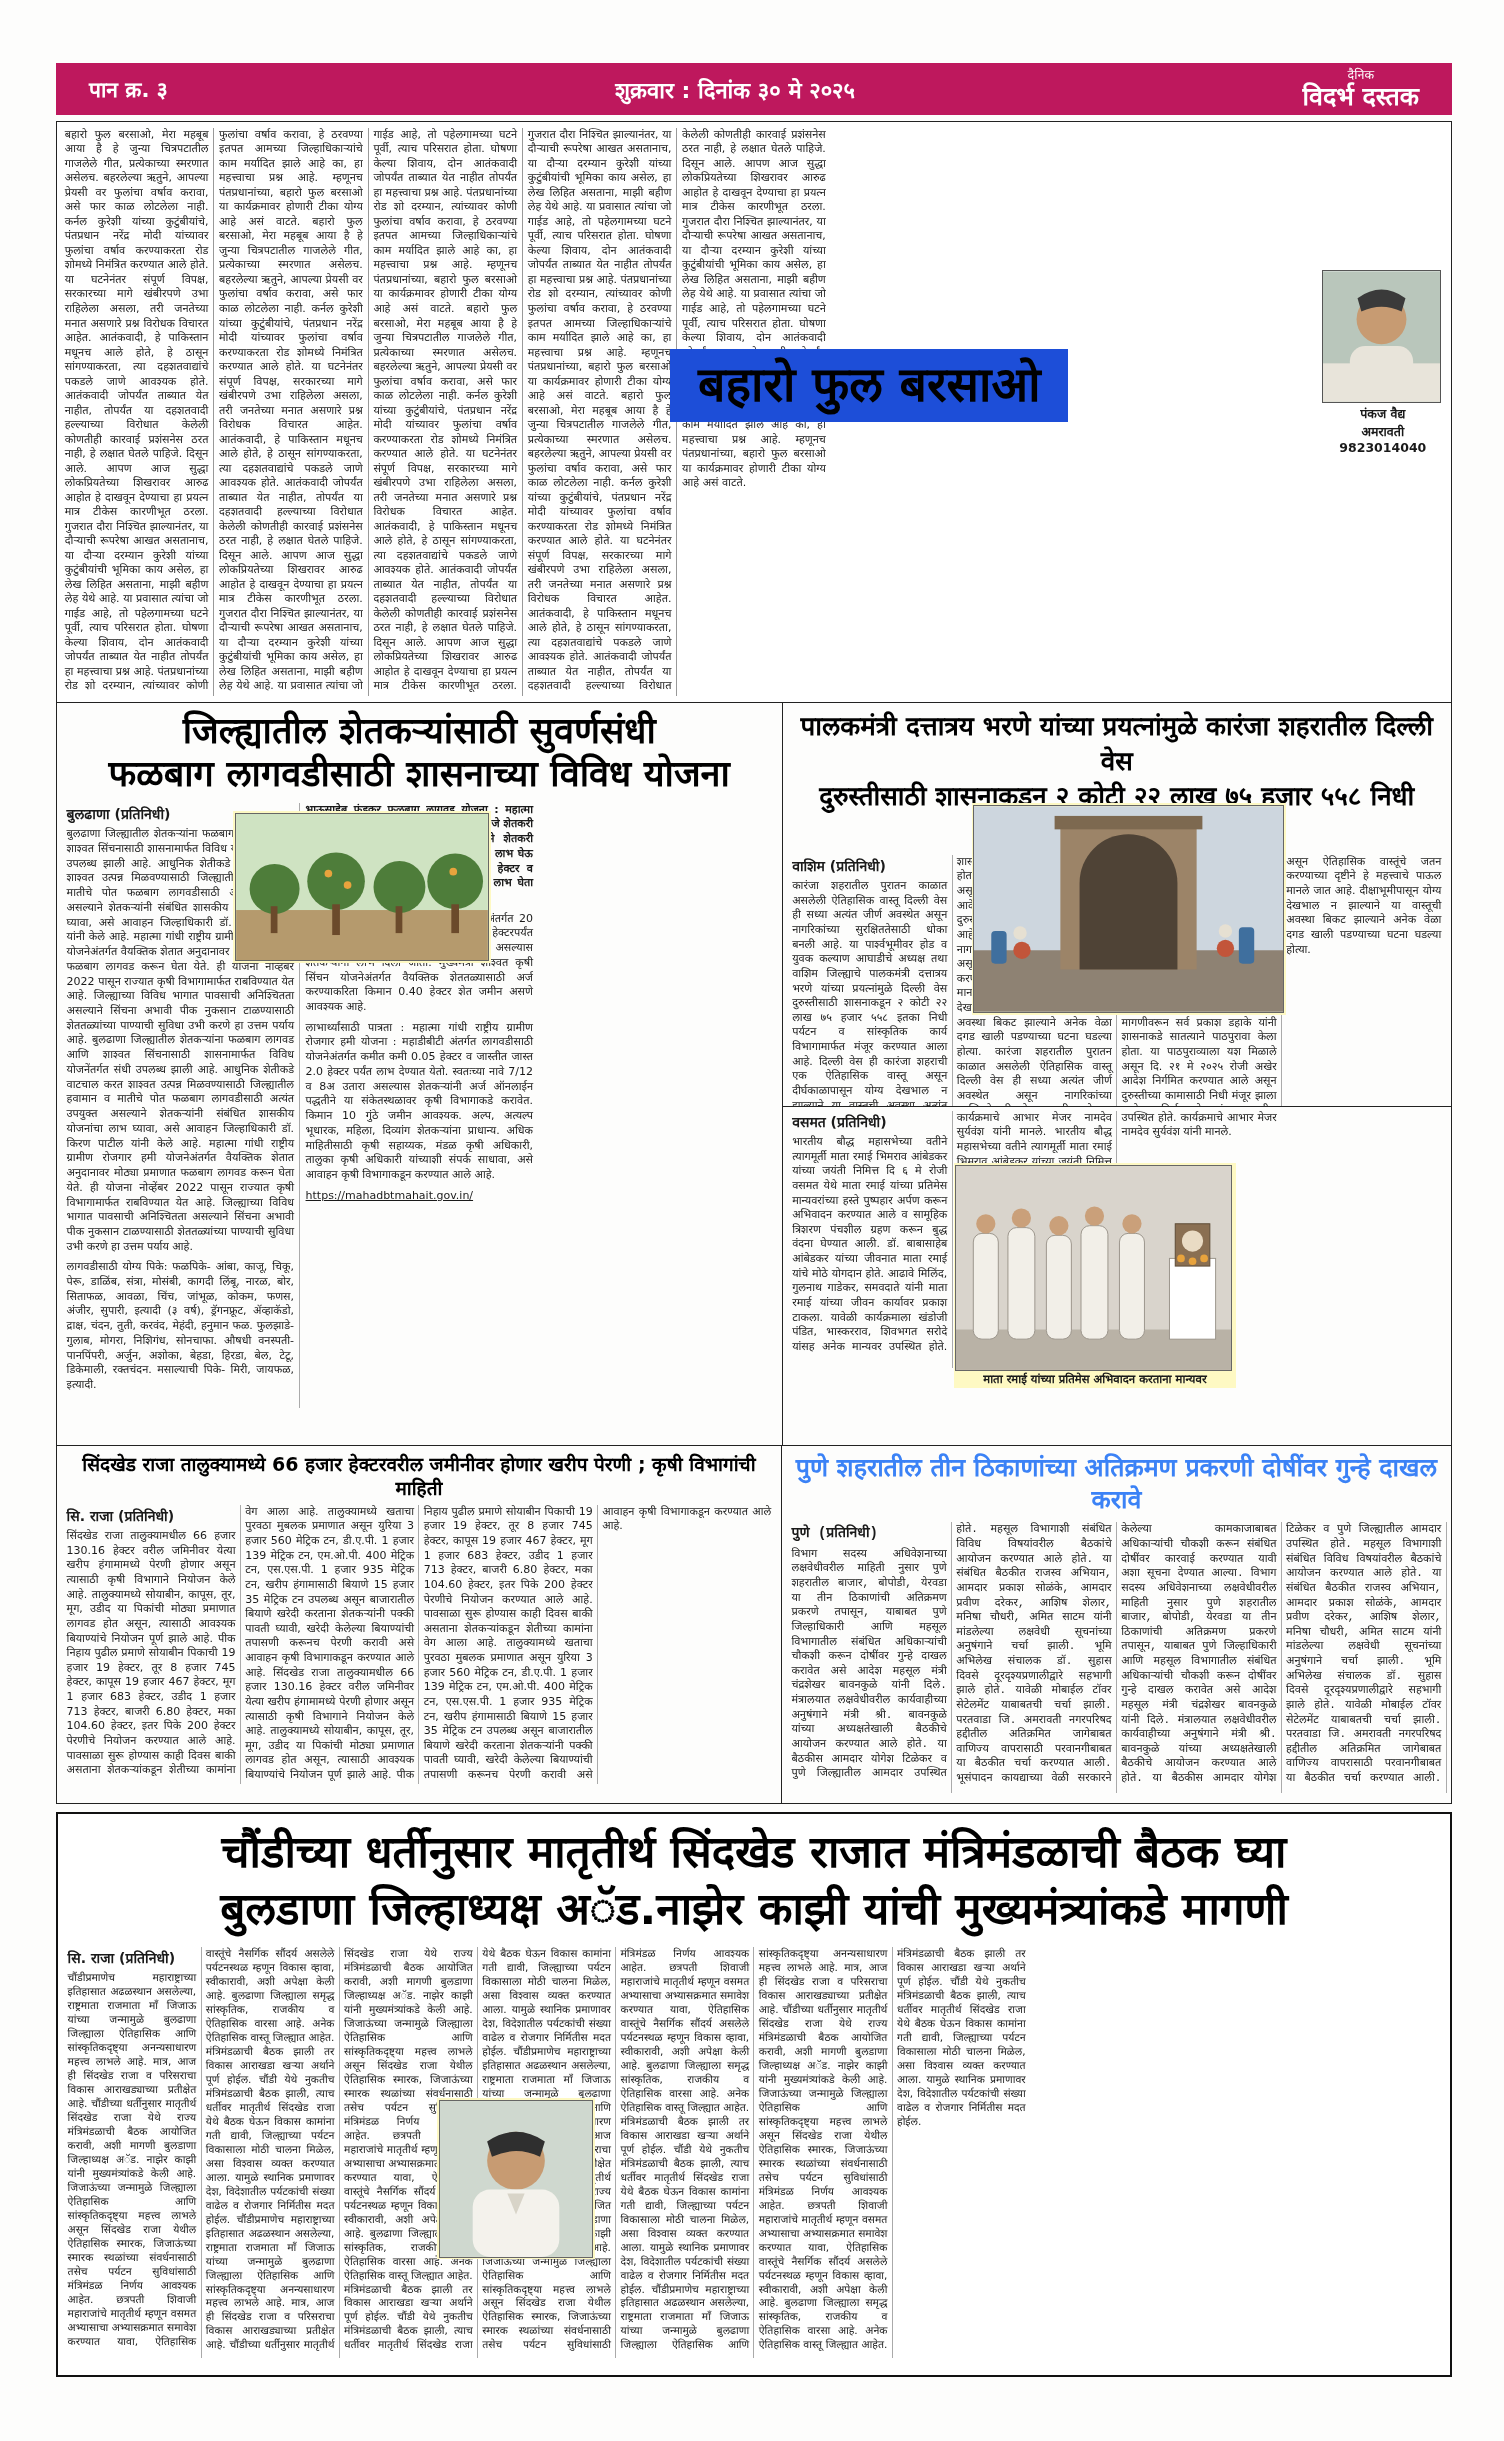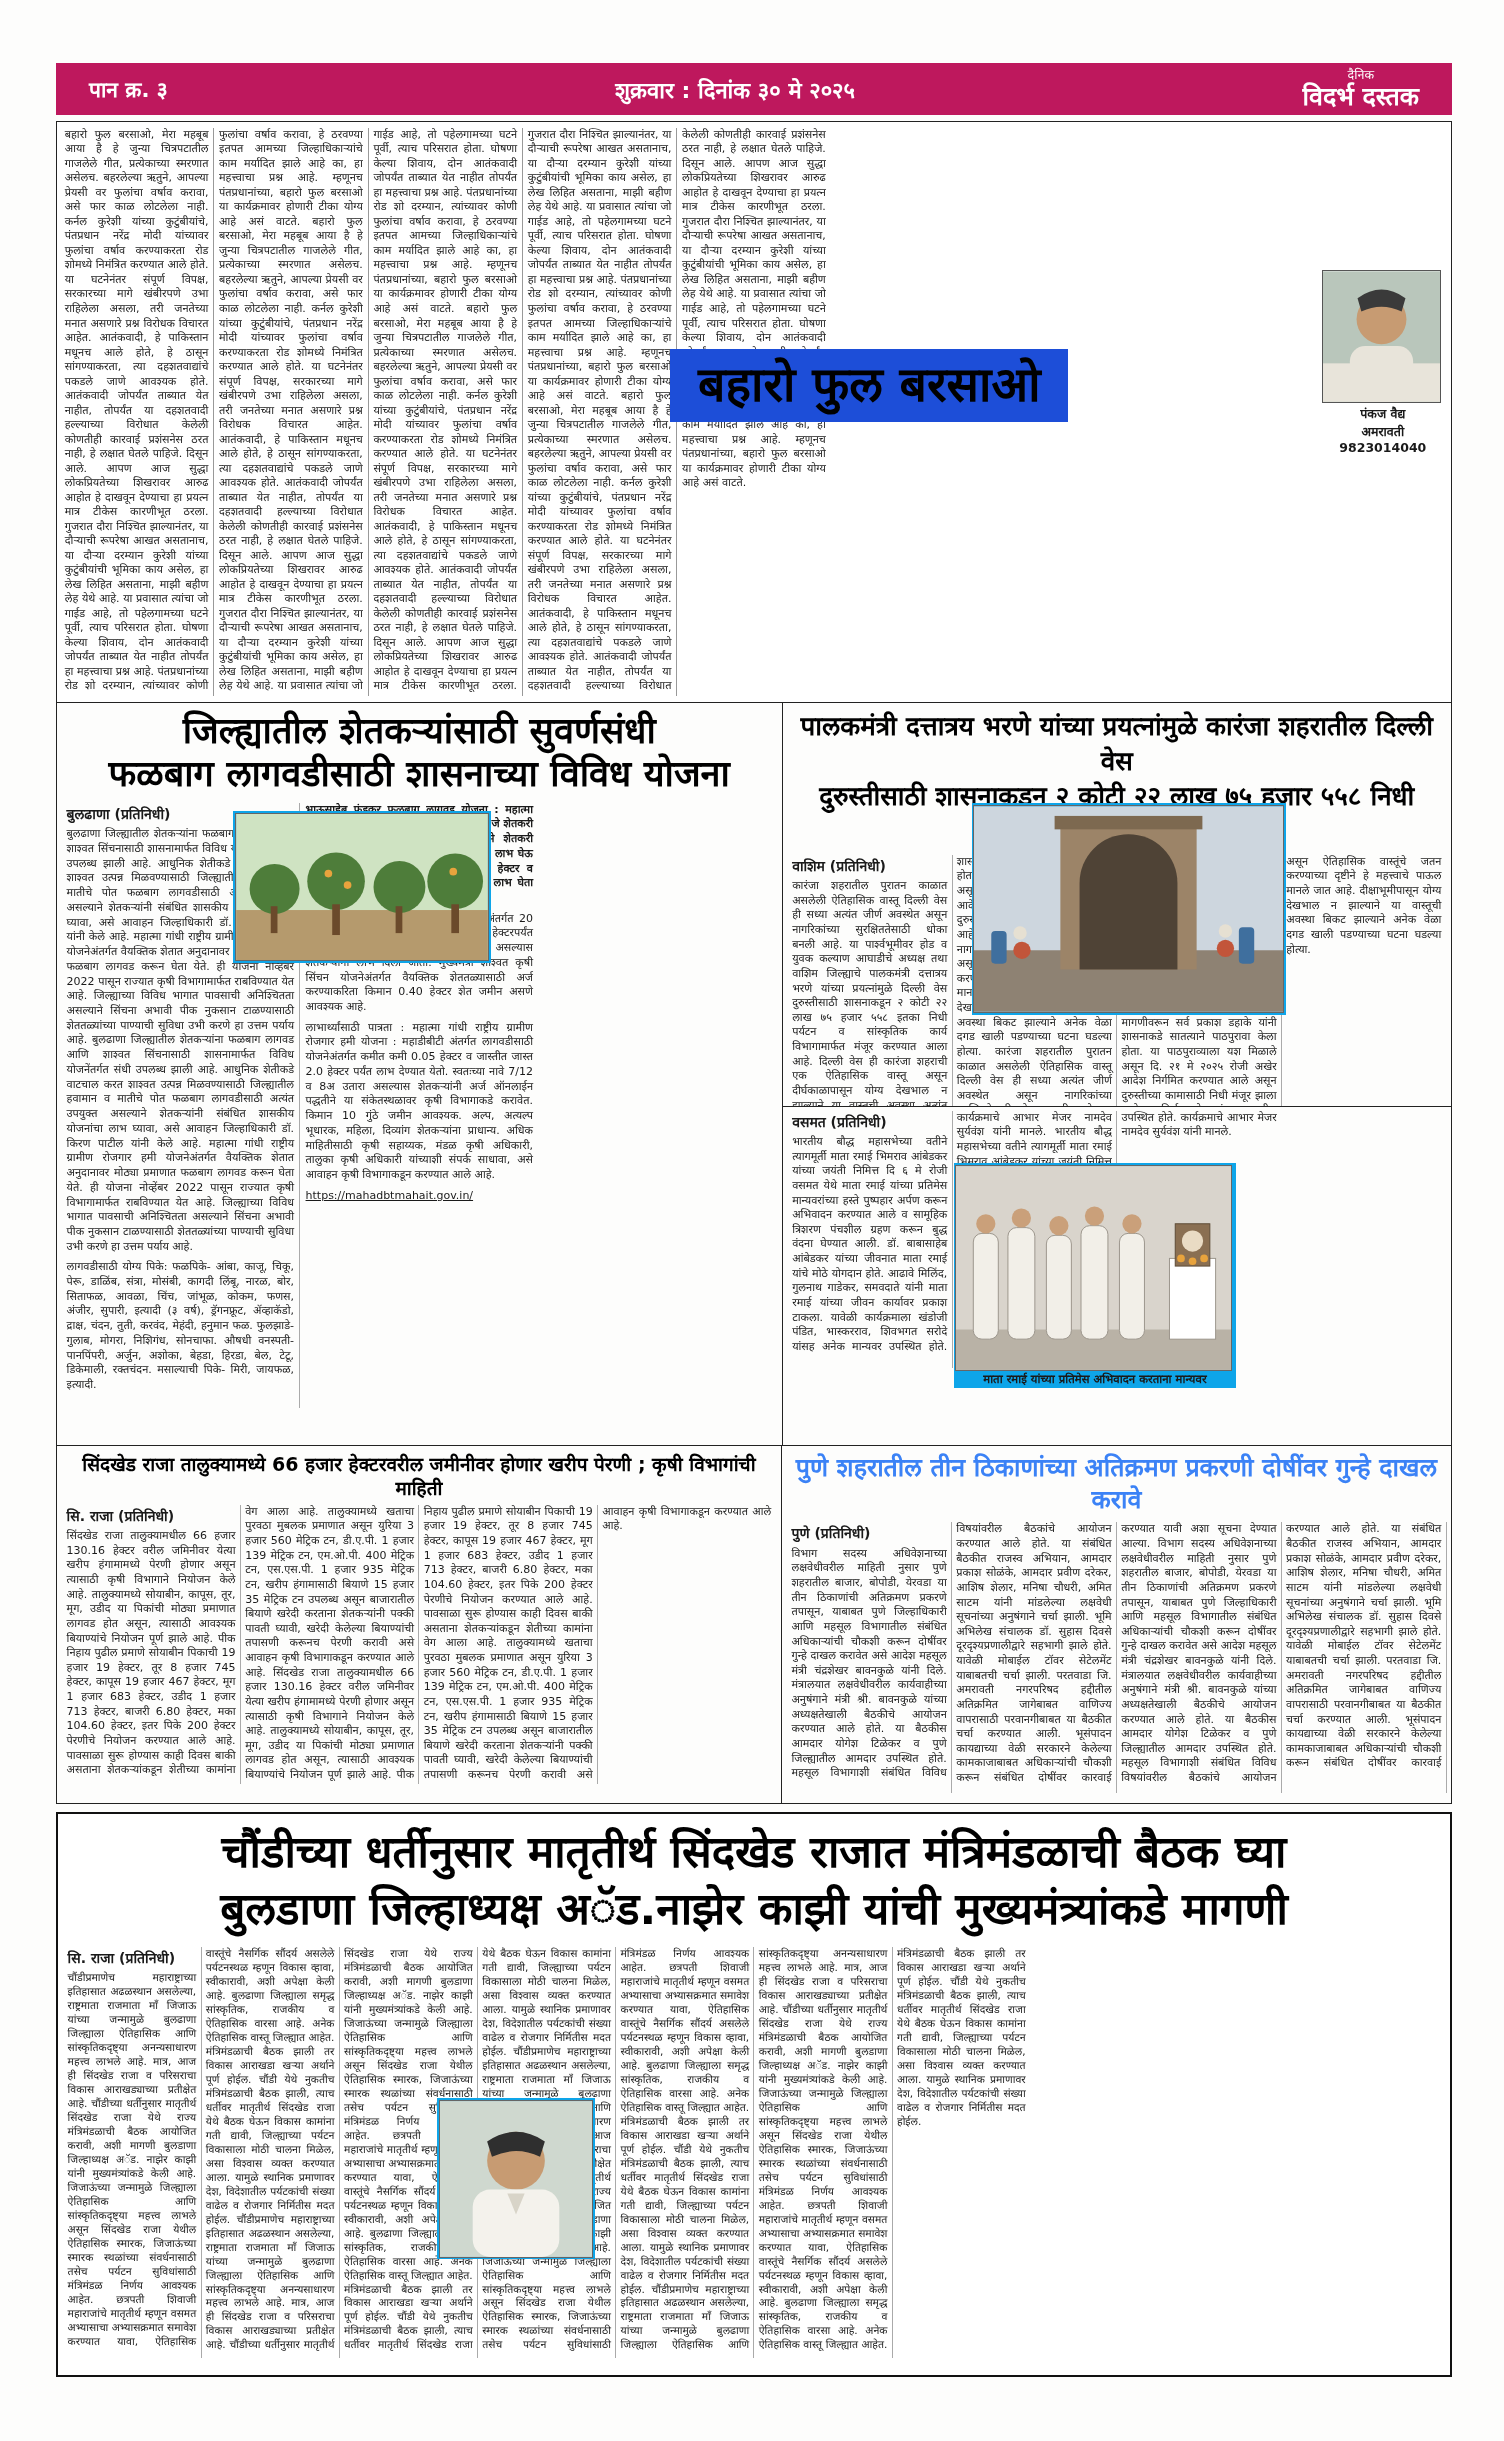--- a/index.html
+++ b/index.html
@@ -28,40 +28,40 @@
   .author-cap{font-size:12.5px;font-weight:bold;text-align:center;line-height:1.25;margin-top:2.9px;}
   .author-phone{font-size:12.5px;text-align:center;font-weight:bold;}
   
   #row2{display:flex;border-top:none;height:742px;}
   #orchard{width:50.6%;border-right:1.4px solid #222;position:relative;padding:3.8px 9.6px;overflow:hidden;}
   .h-orchard{font-size:36px;font-weight:bold;text-align:center;line-height:1.2;margin:1.9px 0 7.7px;color:#000;}
   .dateline{font-weight:bold;font-size:14px;margin:1.9px 0 3.8px;}
   .cols3{column-count:3;column-gap:11.5px;column-rule:1px solid #aaa;column-fill:auto;height:605px;
          font-size:11px;line-height:1.34;text-align:justify;}
   .subhead{font-weight:bold;}
-  .photo-overlay{position:absolute;background:#0ea5e9;padding:1.9px;}
+  .photo-overlay{position:absolute;background:#fef9c3;padding:1.9px;}
   .photo-overlay svg{display:block;border:1px solid #666;}
   #right2{flex:1;display:flex;flex-direction:column;}
   #delhives{position:relative;height:403px;padding:3.8px 9.6px;overflow:hidden;box-sizing:border-box;}
   .h-delhives{font-size:26px;font-weight:bold;text-align:center;line-height:1.35;margin:1.9px 0 5.8px;color:#000;}
   .cols4{column-count:4;column-gap:9.6px;column-rule:1px solid #aaa;column-fill:auto;
          font-size:11px;line-height:1.33;text-align:justify;}
   #delhives .cols4{height:288px;}
   #ramai{position:relative;flex:1;border-top:1.4px solid #222;padding:3.8px 9.6px;overflow:hidden;}
   .h-ramai{font-size:33px;font-weight:bold;text-align:center;margin:3.8px 0 5.8px;color:#000;}
   #ramai .cols4{height:257px;}
   .photo-cap{font-size:11.5px;font-weight:bold;text-align:center;margin-top:1.9px;line-height:1.2;}
   
   #row3{display:flex;border-top:none;height:357px;}
   #kharip{width:52%;border-right:1.4px solid #222;padding:3.8px 9.6px;overflow:hidden;box-sizing:border-box;}
   .h-kharip{font-size:19px;font-weight:bold;text-align:center;line-height:1.3;margin:1.9px 0 3.8px;color:#000;}
   #kharip .cols4{height:279px;}
   #pune{flex:1;padding:3.8px 9.6px;overflow:hidden;box-sizing:border-box;}
   .h-pune{font-size:25px;font-weight:bold;text-align:center;line-height:1.3;margin:1.9px 0 5.8px;color:#3b82f6;}
-  #pune .cols4{height:271px;}
+  #pune .cols4{height:271px;font-family:Liberation Mono, monospace;}
   
   #sec-bottom{position:relative;border:2.9px solid #111;margin-top:7.7px;height:565px;padding:5.8px 9.6px;overflow:hidden;}
   .h-bottom{font-size:44px;font-weight:bold;text-align:center;line-height:1.3;margin:3.8px 0 9.6px;color:#000;}
   .cols10{column-count:10;column-gap:9.6px;column-rule:1px solid #aaa;column-fill:auto;height:411px;
           font-size:10.6px;line-height:1.32;text-align:justify;}
   a.portal{color:#1a1a1a;}
 </style>
 </head>
 <body>
 

